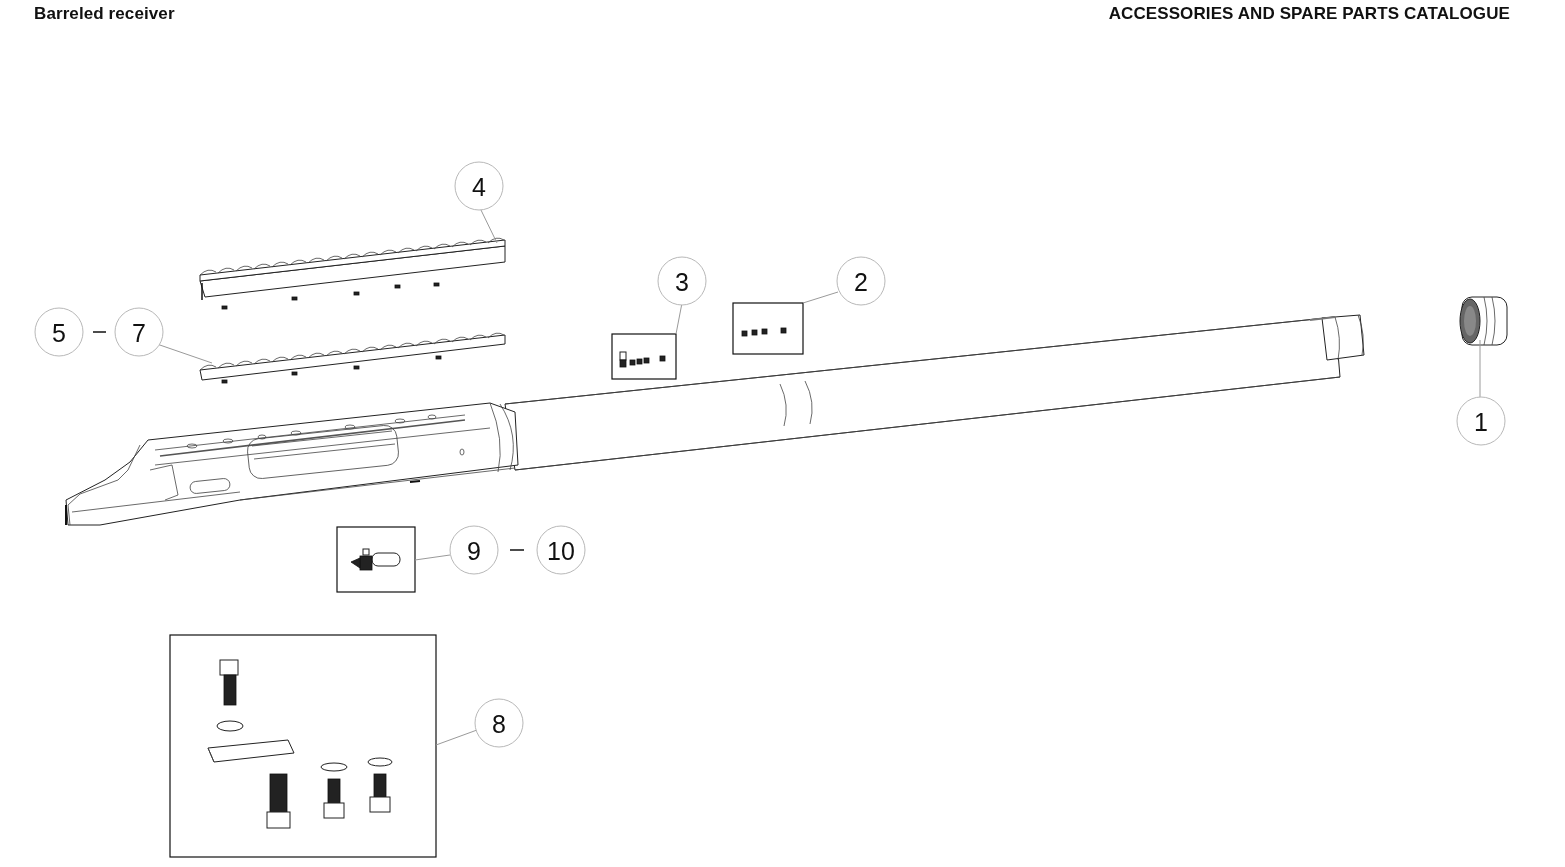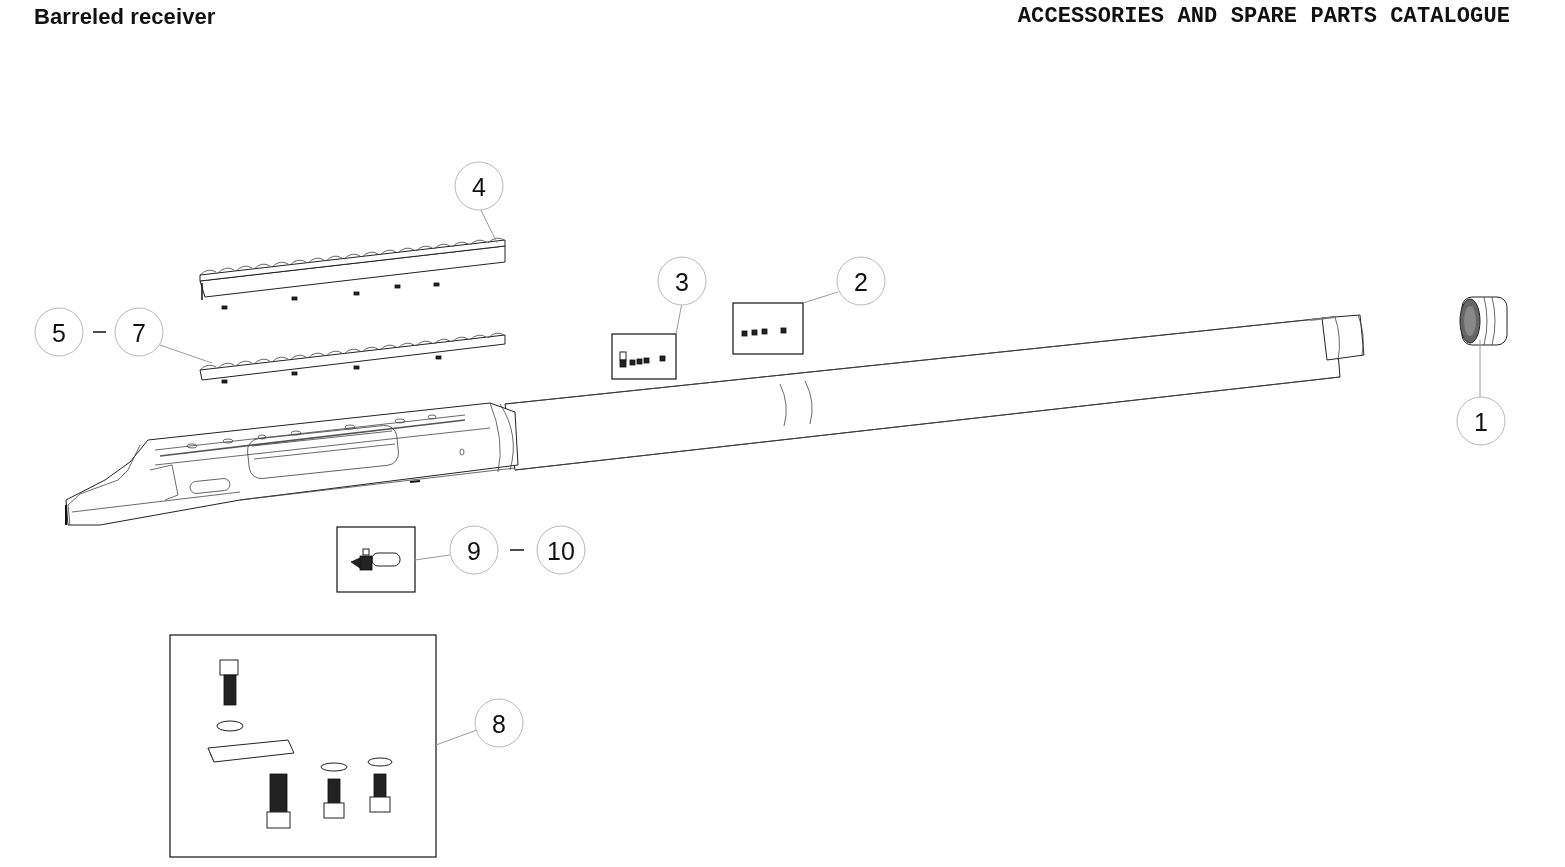--- a/index.html
+++ b/index.html
@@ -1,19 +1,19 @@
 <!DOCTYPE html>
 <html><head>
   <meta charset="utf-8">
   <style>
     html, body { margin: 0; padding: 0; background: #ffffff; }
     body { width: 1565px; height: 867px; position: relative; overflow: hidden; font-family: "Liberation Sans", sans-serif; }
-    .hdr { position: absolute; top: 4px; font-weight: bold; font-size: 22px; color: #111; letter-spacing: 0.1px; }
+    .hdr { position: absolute; top: 4px; font-weight: bold; font-size: 17px; color: #111; letter-spacing: 0.1px; }
     .hdr-left { left: 34px; }
-    .hdr-right { right: 55px; font-family: Liberation Mono, monospace; }
+    .hdr-right { right: 55px; }
     svg.canvas { position: absolute; left: 0; top: 0; }
     .callout circle { fill: #fff; stroke: #b8b8b8; stroke-width: 1; }
     .callout text { font-family: "Liberation Sans", sans-serif; font-size: 25px; fill: #111; text-anchor: middle; dominant-baseline: central; }
     .leader { stroke: #9a9a9a; stroke-width: 1; fill: none; }
     .dash { stroke: #111; stroke-width: 1.2; fill: none; }
     .part { fill: #fff; stroke: #222; stroke-width: 1; }
     .thin { fill: none; stroke: #444; stroke-width: 0.8; }
     .dark { fill: #222; stroke: #111; stroke-width: 0.8; }
   </style>
 </head>

